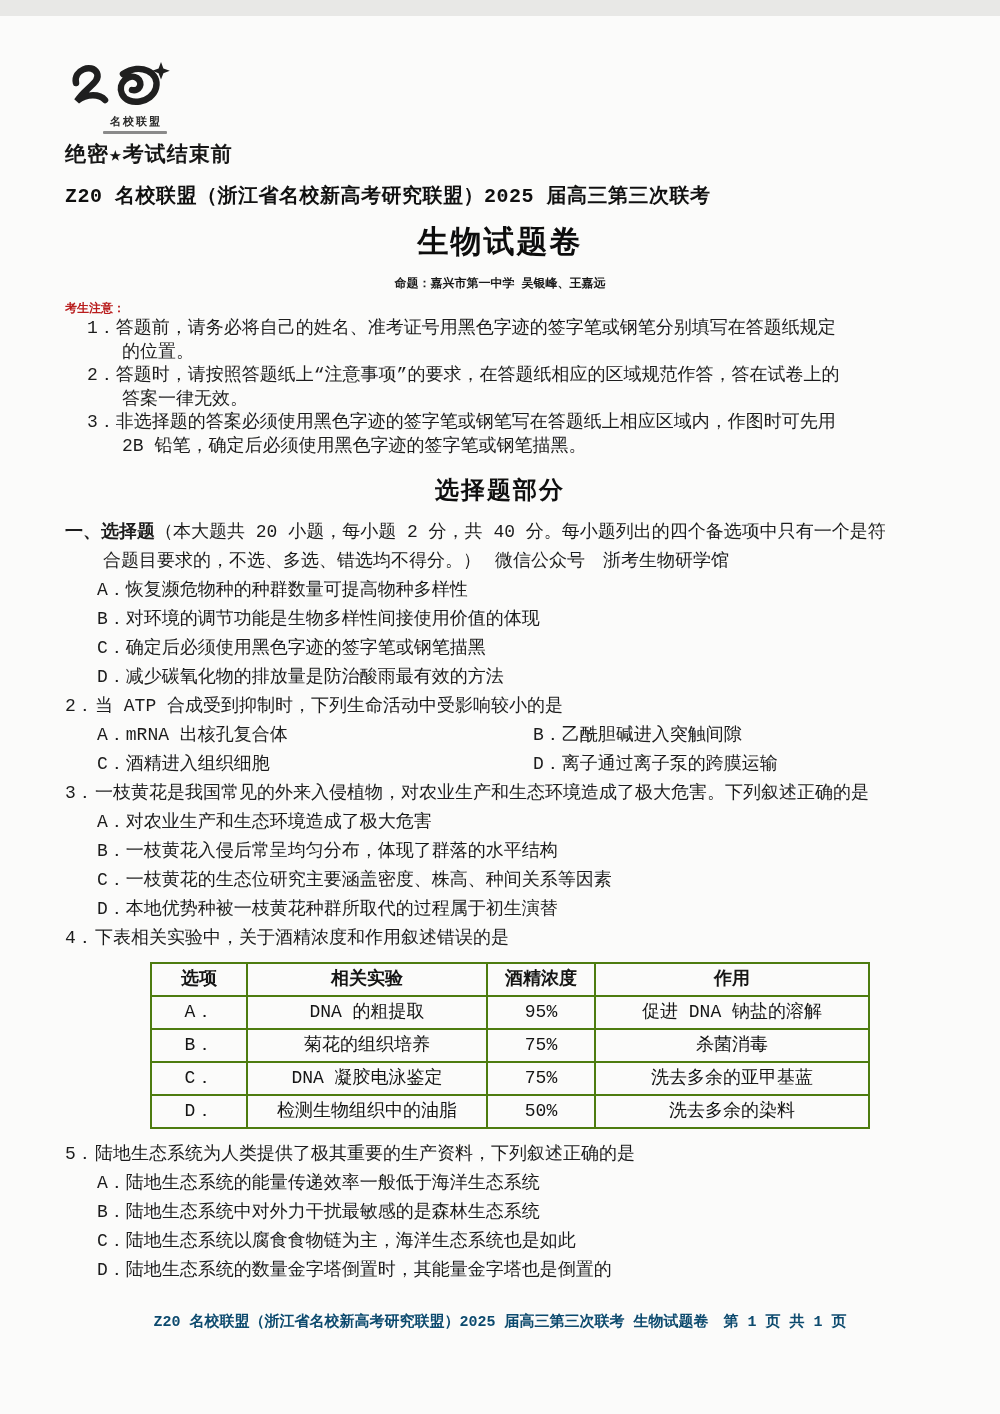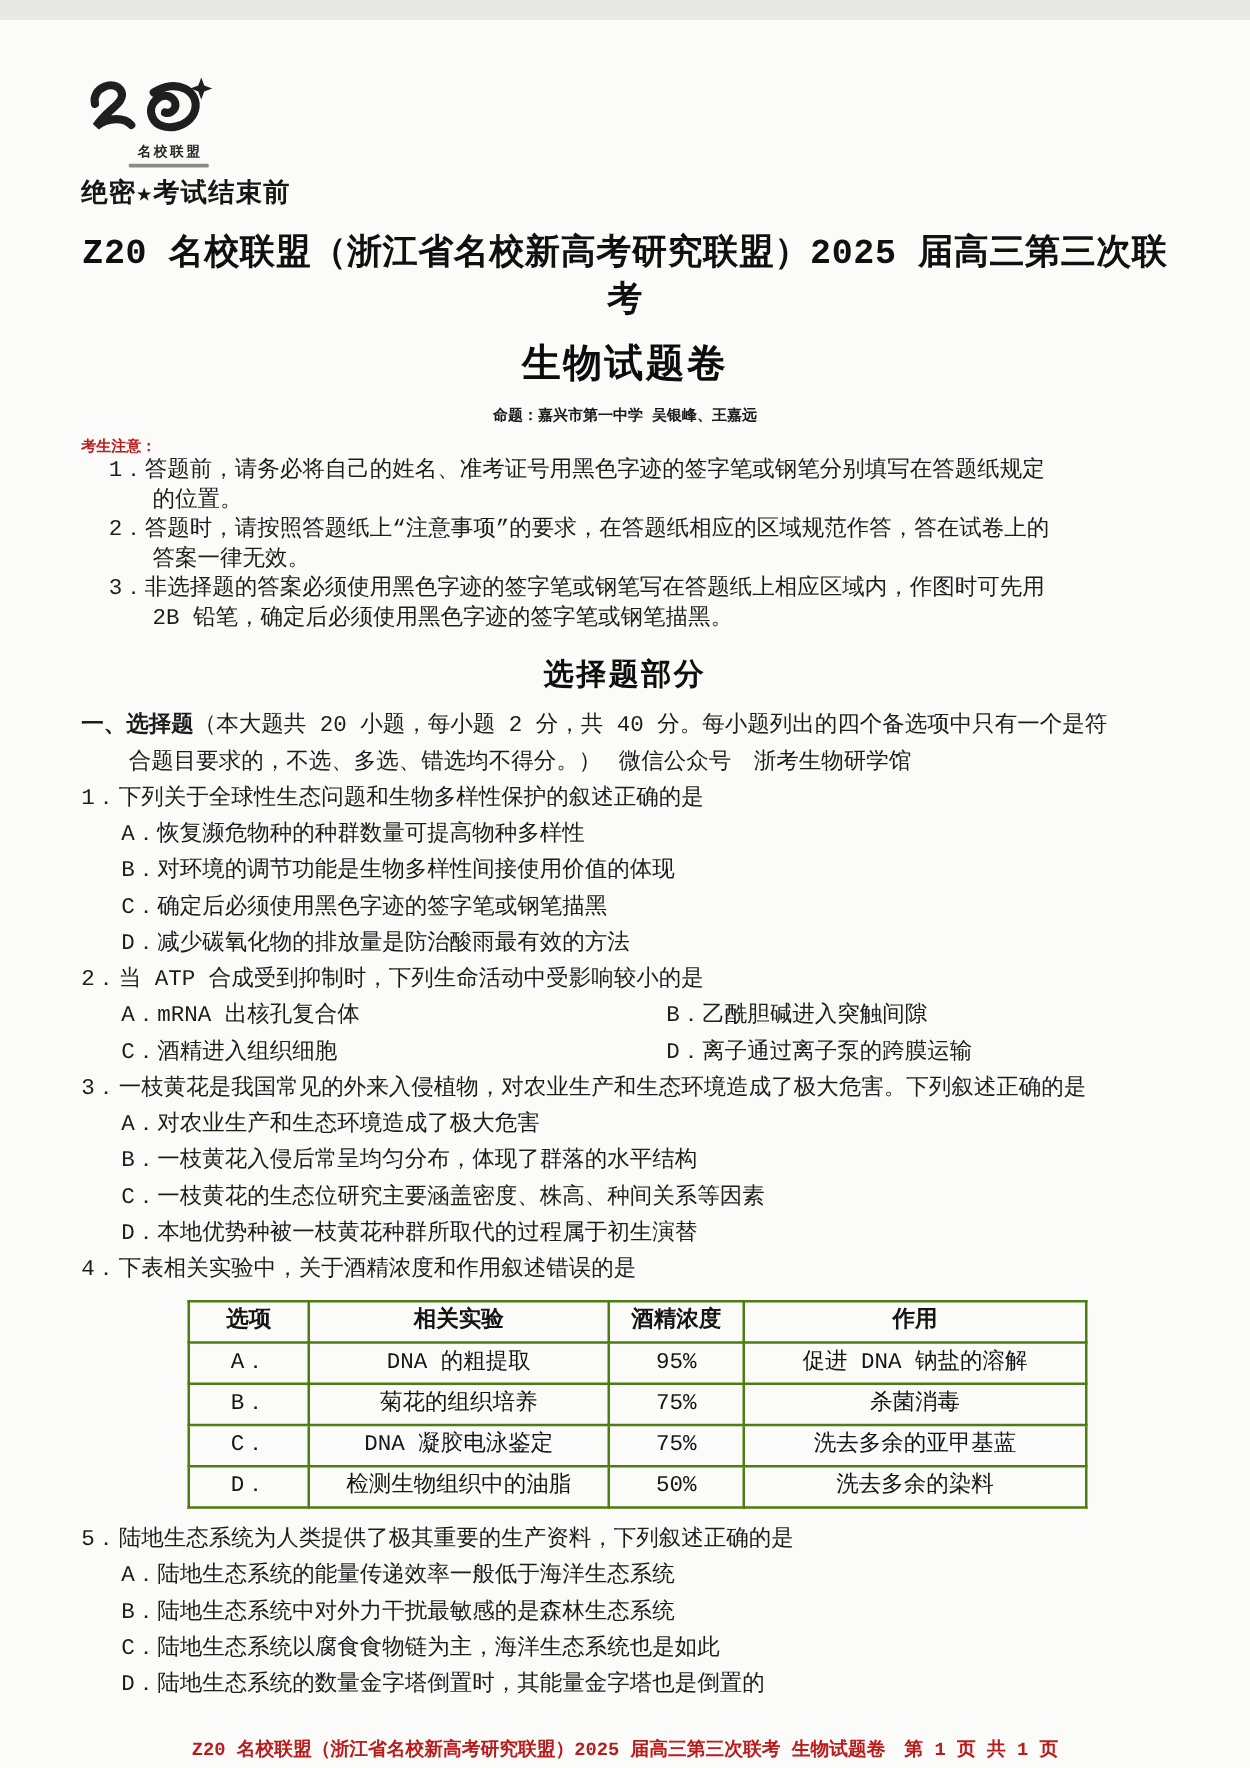--- a/index.html
+++ b/index.html
@@ -21,21 +21,21 @@
     margin-left:36px; width:70px;
     font-size:11px; font-weight:700; letter-spacing:2px;
     color:#2a2a2a; text-align:center; white-space:nowrap;
   }
   .logo-subtext-bar {
     margin:2px 0 0 38px; width:64px; height:3px;
     background:#8a8a8a; border-radius:1px;
   }
   
   .classification { margin-top:6px; font-size:21px; font-weight:700; letter-spacing:1px; color:#161616; }
-  .exam-title { margin-top:14px; text-align:center; font-size:28px; font-weight:700; color:#101010; letter-spacing:0.5px; }
+  .exam-title { margin-top:14px; font-size:20px; font-weight:700; color:#101010; letter-spacing:0.5px; }
   .paper-title { margin-top:12px; text-align:center; font-size:31px; font-weight:700; color:#0d0d0d; letter-spacing:2px; }
   .composers  { margin-top:12px; text-align:center; font-size:12px; font-weight:700; color:#1a1a1a; }
   .polishers  { margin-top:6px;  text-align:center; font-size:16px; font-weight:700; color:#1a1a1a; }
   
   .notice-heading { margin-top:8px; font-size:12px; font-weight:700; color:#b91c1c; }
   .notice-item {
     margin-left:22px; padding-left:35px; text-indent:-35px;
     font-size:18px; line-height:23.5px; white-space:pre-line; color:#1c1c1c;
   }
   
@@ -56,21 +56,21 @@
     margin:9px 0 11px 85px; width:718px;
     font-size:18px; color:#151515;
   }
   table.q-table th, table.q-table td {
     border:2px solid #4d7c0f; height:33px;
     text-align:center; vertical-align:middle; padding:0 4px;
     white-space:nowrap; overflow:hidden;
   }
   table.q-table th { font-weight:700; }
   
-  .page-footer { margin-top:27px; text-align:center; font-size:15px; font-weight:700; color:#b91c1c; }
+  .page-footer { margin-top:27px; text-align:center; font-size:15px; font-weight:700; color:#0c4a6e; }
 </style>
 </head>
 <body>
 
 <div class="page">
 
   <div class="logo-block">
     <svg class="logo-mark" width="112" height="54" viewBox="0 0 112 54">
       <g fill="none" stroke="#1f1f1f" stroke-width="6.5" stroke-linecap="round">
         <path d="M11 23 C8 10 27 3 32 13 C36 22 20 28 12 41 C22 33 35 34 40 40"></path>
@@ -96,21 +96,20 @@
 答案一律无效。</div>
     <div class="notice-item">3．非选择题的答案必须使用黑色字迹的签字笔或钢笔写在答题纸上相应区域内，作图时可先用
 2B 铅笔，确定后必须使用黑色字迹的签字笔或钢笔描黑。</div>
   </div>
 
   <h3 class="section-heading">选择题部分</h3>
   <p class="intro"><span class="intro-label">一、选择题</span><span>（本大题共 20 小题，每小题 2 分，共 40 分。每小题列出的四个备选项中只有一个是符
 合题目要求的，不选、多选、错选均不得分。）</span><span class="intro-watermark">微信公众号　浙考生物研学馆</span></p>
 
   <div class="question">
-    <div class="stem"><span class="qnum">1．</span><span>下列关于全球性生态问题和生物多样性保护的叙述正确的是</span></div>
     <div class="options">
       <div class="option">A．恢复濒危物种的种群数量可提高物种多样性</div>
       <div class="option">B．对环境的调节功能是生物多样性间接使用价值的体现</div>
       <div class="option">C．确定后必须使用黑色字迹的签字笔或钢笔描黑</div>
       <div class="option">D．减少碳氧化物的排放量是防治酸雨最有效的方法</div>
     </div>
   </div>
 
   <div class="question">
     <div class="stem"><span class="qnum">2．</span><span>当 ATP 合成受到抑制时，下列生命活动中受影响较小的是</span></div>

